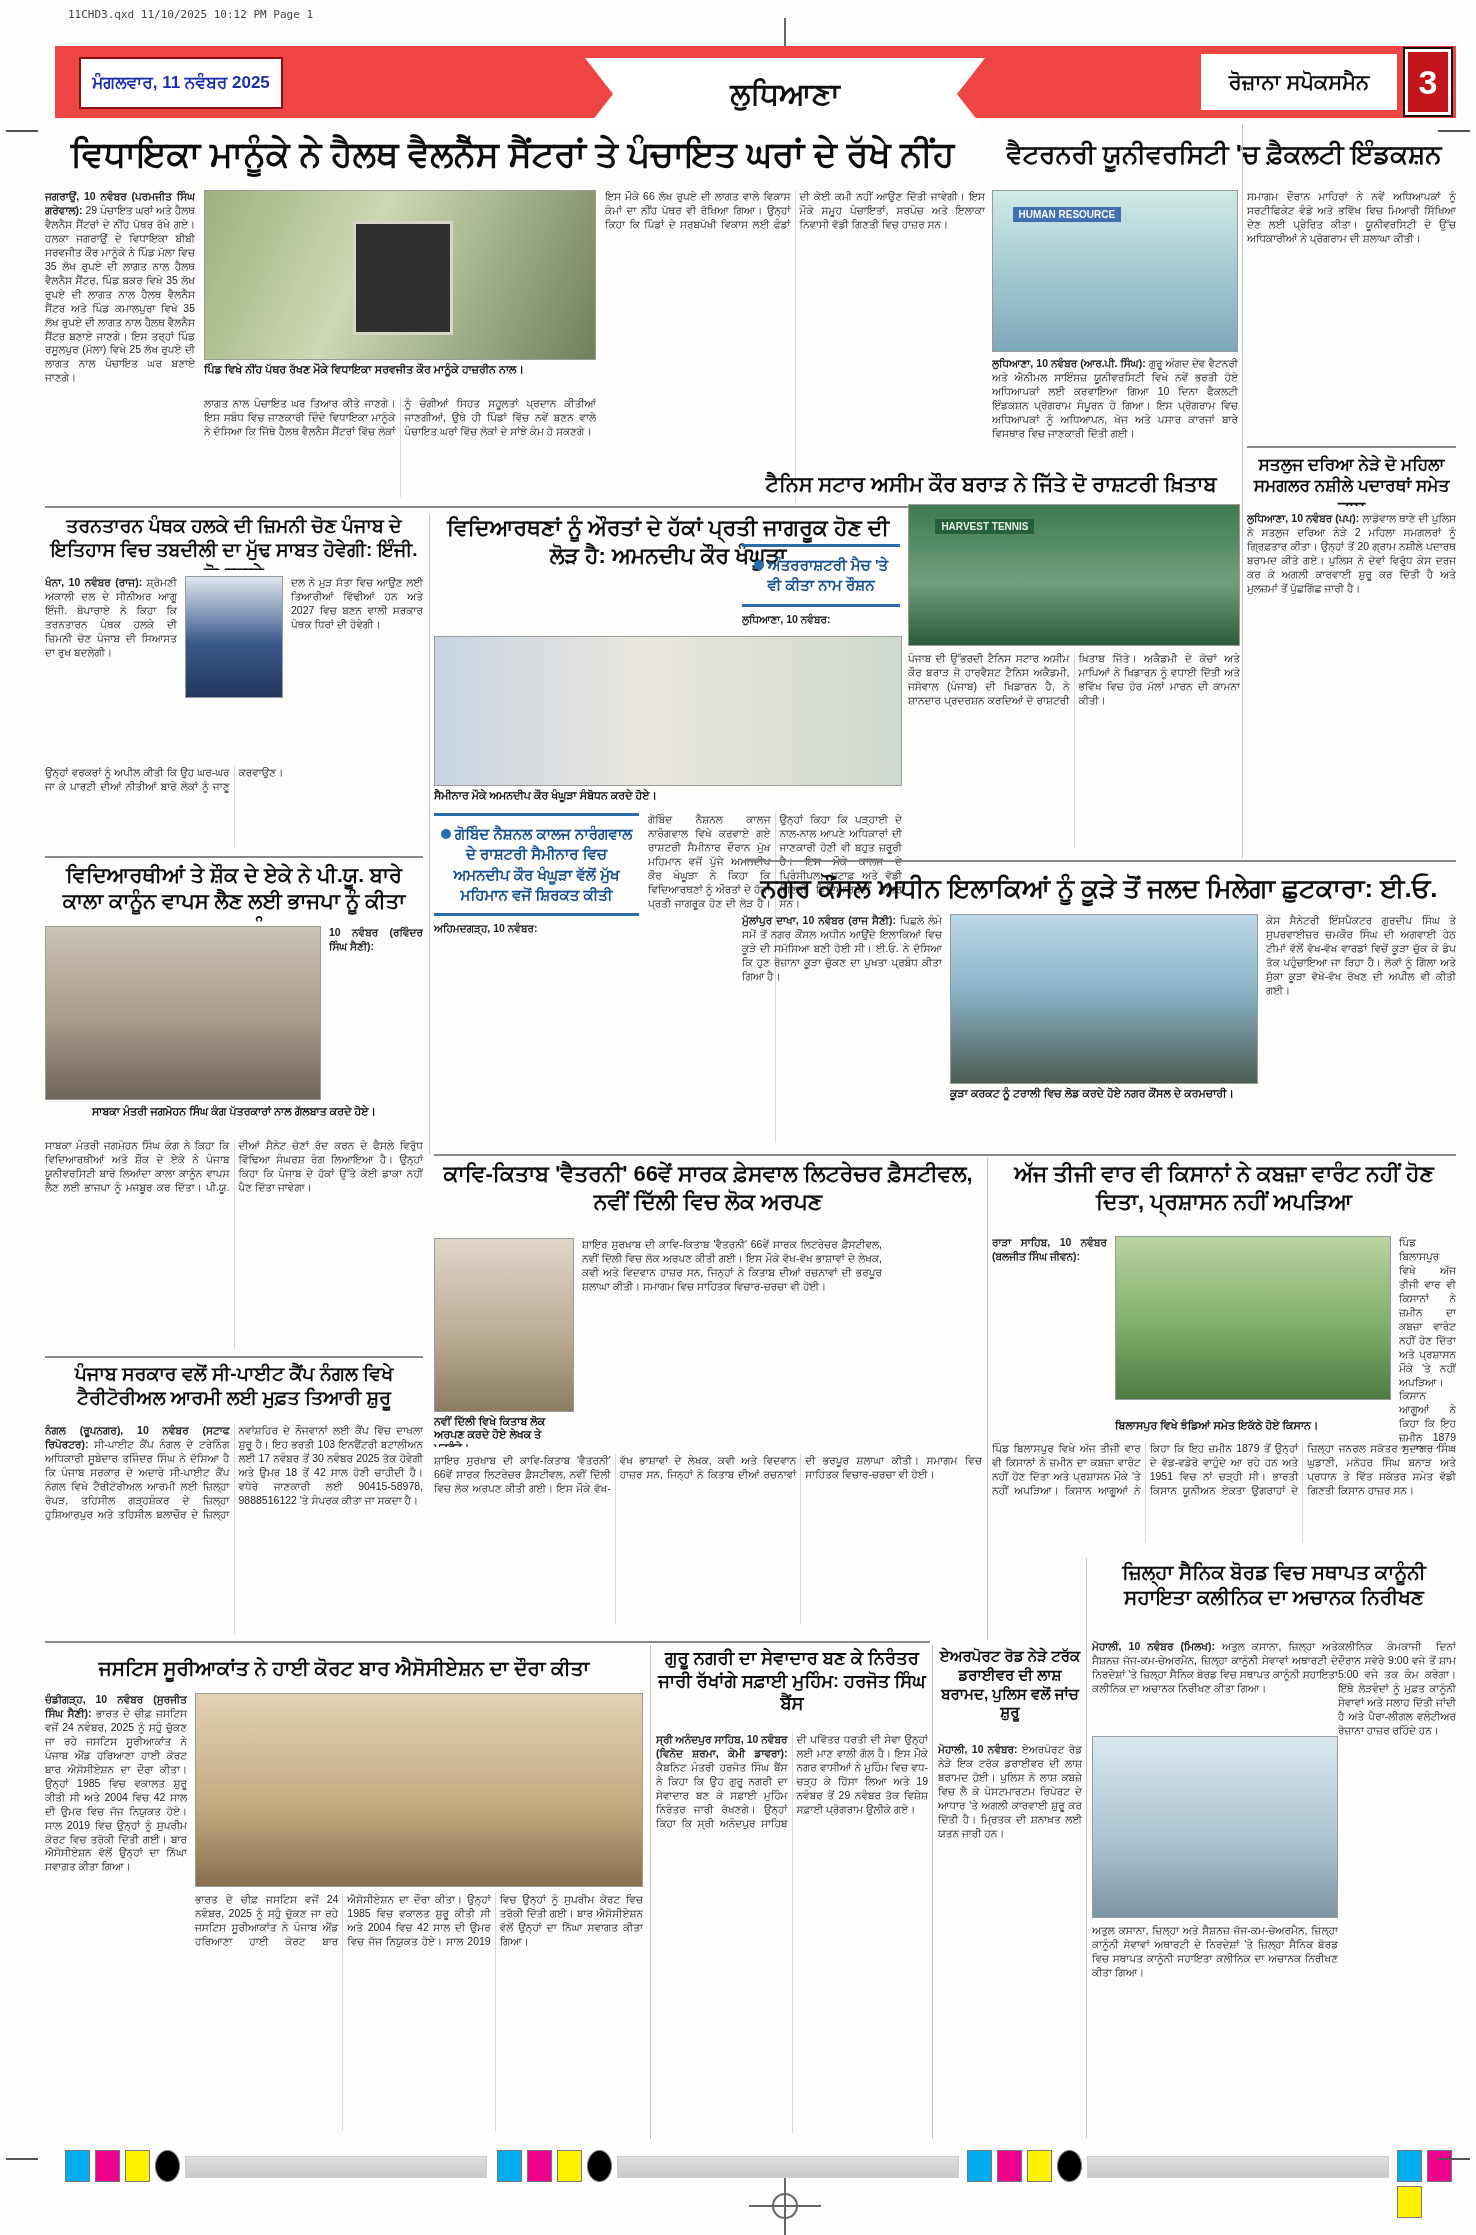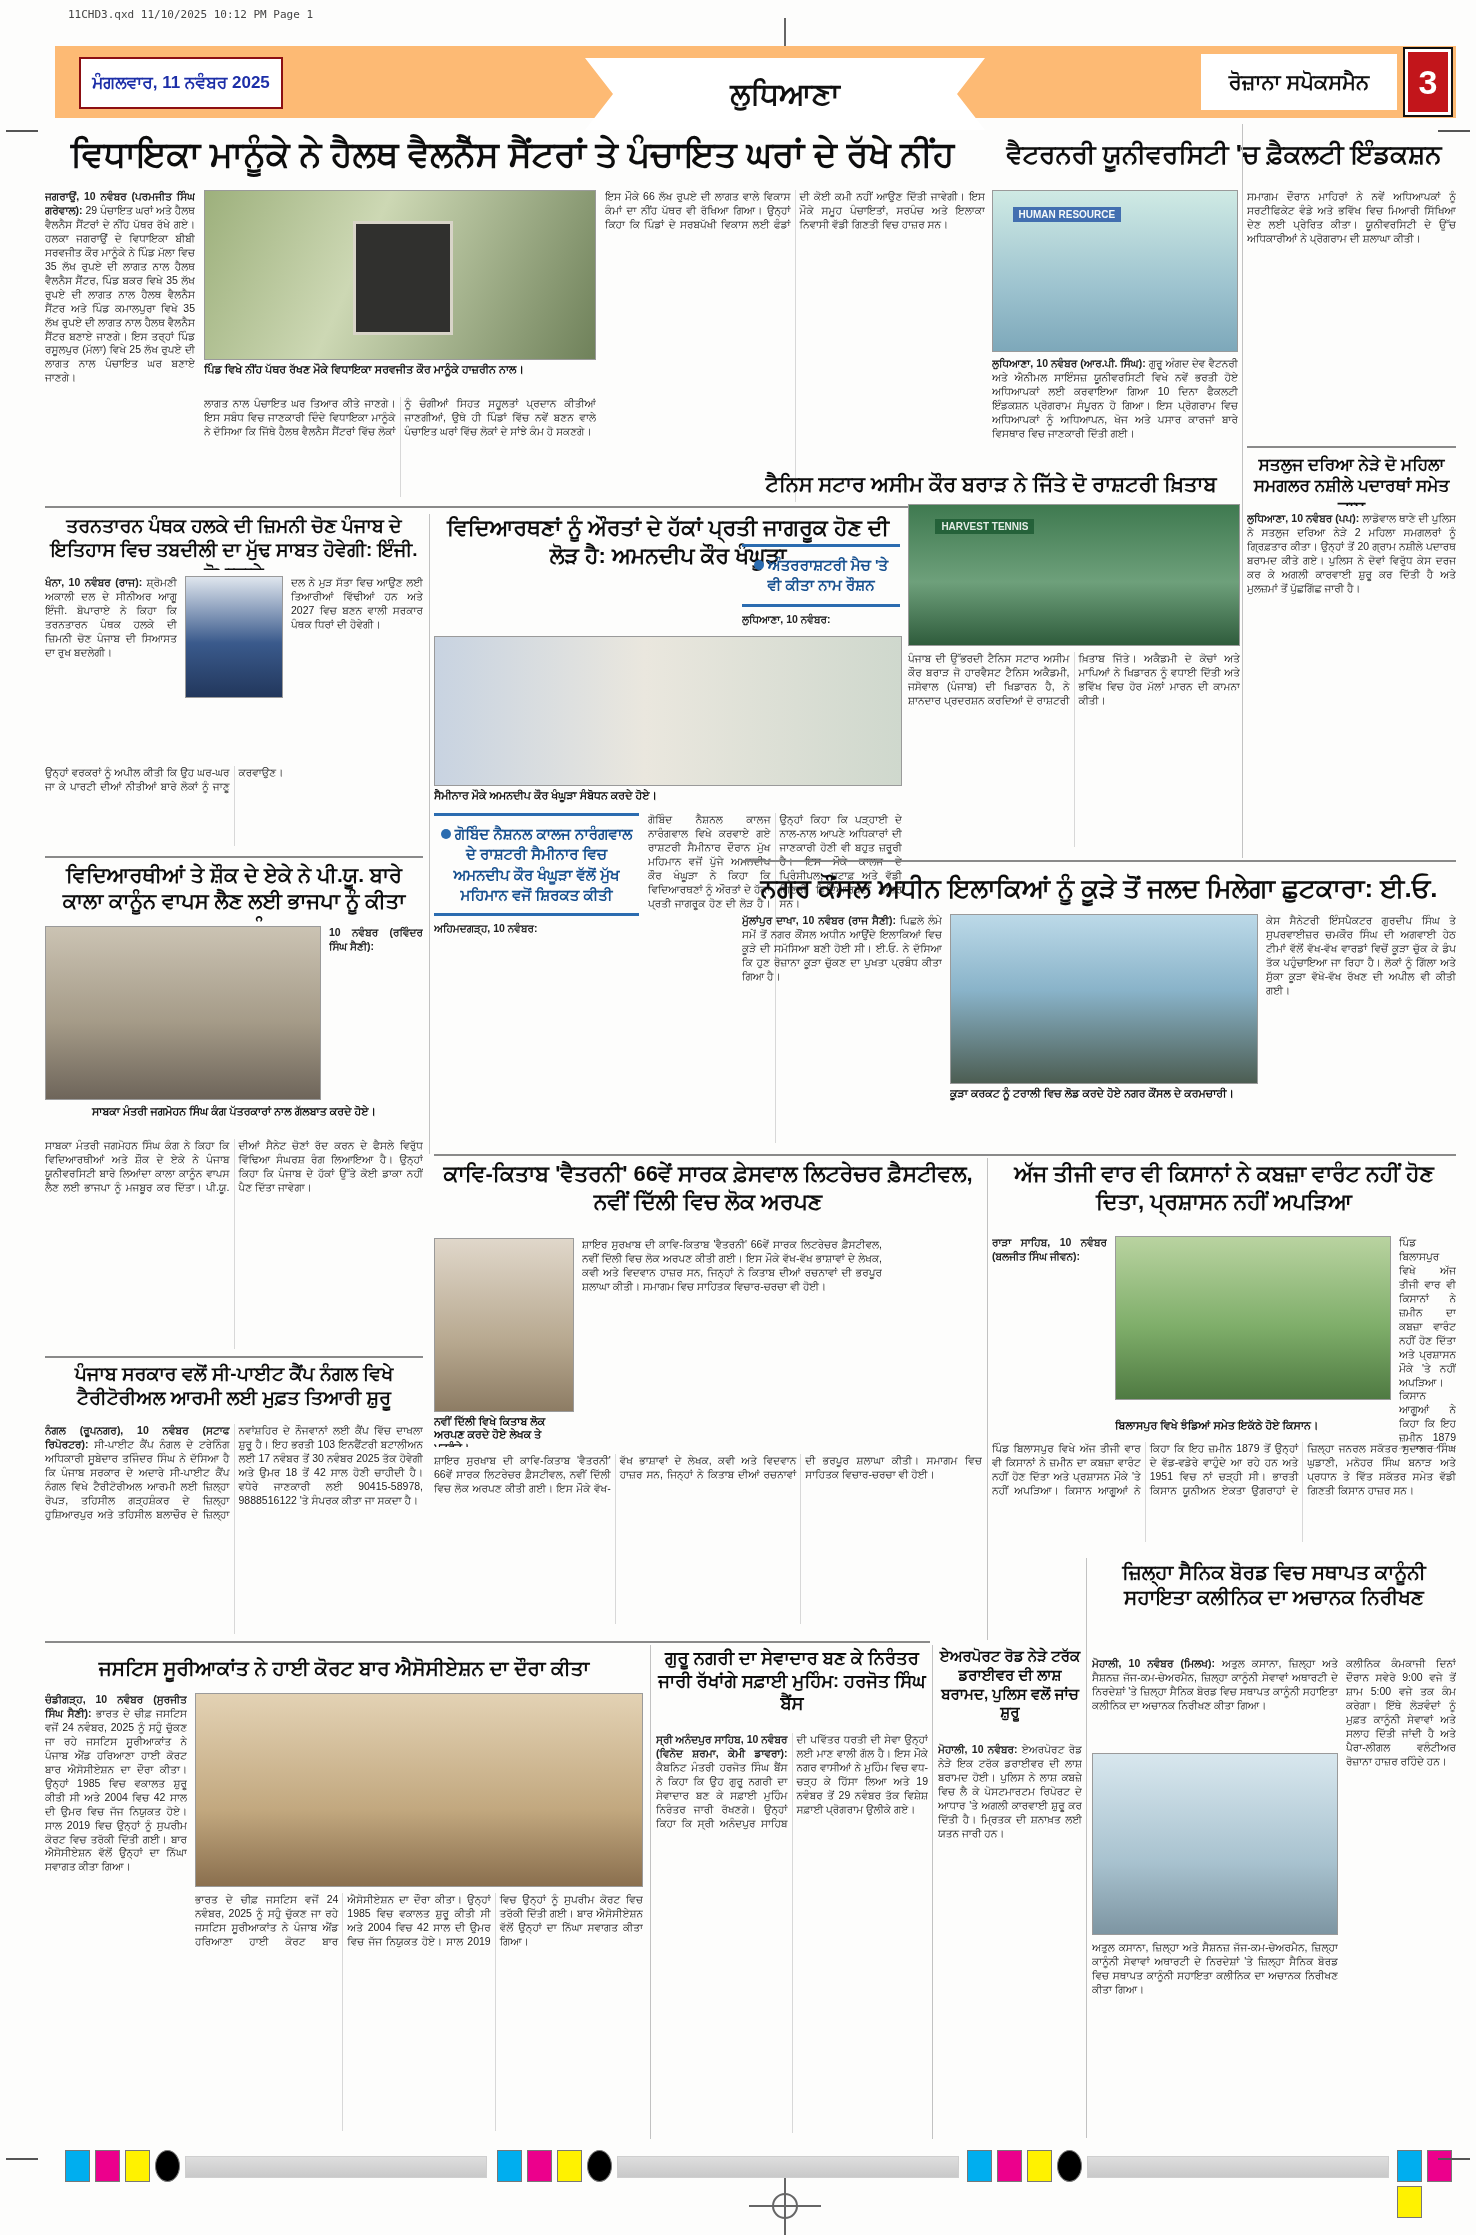--- a/index.html
+++ b/index.html
@@ -1,21 +1,21 @@
 <!DOCTYPE html>
 <html><head>
 <meta charset="utf-8">
 <style>
   html,body{margin:0;padding:0;background:#e9e9e9;}
   #page{position:relative;width:1476px;height:2235px;background:#fdfdfc;margin:0 auto;
         font-family:"Liberation Sans", sans-serif;color:#1a1a1a;overflow:hidden;}
   .abs{position:absolute;}
   .slug{font-family:"DejaVu Sans Mono", monospace;font-size:11px;color:#444;}
   
-  .band{background:#fdba74;}
+  .band{background:#ef4444;}
   .datebox{background:#fff;border:2px solid #8c0f13;display:flex;align-items:center;justify-content:center;
            color:#1d2fa8;font-weight:bold;font-size:17px;overflow:hidden;}
   .ribbon{background:#fff;clip-path:polygon(0 0,100% 0,93% 50%,100% 100%,0 100%,7% 50%);
           display:flex;align-items:center;justify-content:center;font-size:30px;font-weight:bold;color:#111;overflow:hidden;}
   .paperbox{background:#fff;display:flex;align-items:center;justify-content:center;
             font-size:21px;font-weight:bold;color:#111;overflow:hidden;}
   .pagebox{background:#c2151b;border:3px solid #fff;outline:2px solid #111;color:#fff;
            display:flex;align-items:center;justify-content:center;font-size:34px;font-weight:bold;}
   
   .hl{font-weight:bold;color:#0d0d0d;text-align:center;overflow:hidden;}
@@ -263,21 +263,21 @@
   <div class="abs art" style="left:938px;top:1647px;width:144px;height:490px;">
     <div class="hd" style="font-size:15px;height:92px;">ਏਅਰਪੋਰਟ ਰੋਡ ਨੇੜੇ ਟਰੱਕ ਡਰਾਈਵਰ ਦੀ ਲਾਸ਼ ਬਰਾਮਦ, ਪੁਲਿਸ ਵਲੋਂ ਜਾਂਚ ਸ਼ੁਰੂ</div>
     <div class="bd" style="height:390px;margin-top:4px;">
       <span class="dl">ਮੋਹਾਲੀ, 10 ਨਵੰਬਰ:</span>
       <span>ਏਅਰਪੋਰਟ ਰੋਡ ਨੇੜੇ ਇਕ ਟਰੱਕ ਡਰਾਈਵਰ ਦੀ ਲਾਸ਼ ਬਰਾਮਦ ਹੋਈ। ਪੁਲਿਸ ਨੇ ਲਾਸ਼ ਕਬਜ਼ੇ ਵਿਚ ਲੈ ਕੇ ਪੋਸਟਮਾਰਟਮ ਰਿਪੋਰਟ ਦੇ ਆਧਾਰ 'ਤੇ ਅਗਲੀ ਕਾਰਵਾਈ ਸ਼ੁਰੂ ਕਰ ਦਿੱਤੀ ਹੈ। ਮ੍ਰਿਤਕ ਦੀ ਸ਼ਨਾਖ਼ਤ ਲਈ ਯਤਨ ਜਾਰੀ ਹਨ।</span>
     </div>
   </div>
 
   <div class="abs art" style="left:1092px;top:1560px;width:364px;height:578px;">
     <div class="hd" style="font-size:20px;height:80px;">ਜ਼ਿਲ੍ਹਾ ਸੈਨਿਕ ਬੋਰਡ ਵਿਚ ਸਥਾਪਤ ਕਾਨੂੰਨੀ ਸਹਾਇਤਾ ਕਲੀਨਿਕ ਦਾ ਅਚਾਨਕ ਨਿਰੀਖਣ</div>
-    <div style="display:grid;grid-template-columns:246px 1fr;gap:8px;height:488px;margin-top:17px;">
+    <div style="display:grid;grid-template-columns:246px 1fr;height:488px;margin-top:0;">
       <div>
         <div class="bd" style="height:92px;">
           <span class="dl">ਮੋਹਾਲੀ, 10 ਨਵੰਬਰ (ਮਿਲਖ):</span>
           <span>ਅਤੁਲ ਕਸਾਨਾ, ਜ਼ਿਲ੍ਹਾ ਅਤੇ ਸੈਸ਼ਨਜ਼ ਜੱਜ-ਕਮ-ਚੇਅਰਮੈਨ, ਜ਼ਿਲ੍ਹਾ ਕਾਨੂੰਨੀ ਸੇਵਾਵਾਂ ਅਥਾਰਟੀ ਦੇ ਨਿਰਦੇਸ਼ਾਂ 'ਤੇ ਜ਼ਿਲ੍ਹਾ ਸੈਨਿਕ ਬੋਰਡ ਵਿਚ ਸਥਾਪਤ ਕਾਨੂੰਨੀ ਸਹਾਇਤਾ ਕਲੀਨਿਕ ਦਾ ਅਚਾਨਕ ਨਿਰੀਖਣ ਕੀਤਾ ਗਿਆ।</span>
         </div>
         <div class="ph p-clin" style="height:180px;margin-top:4px;"></div>
         <div class="bd" style="height:190px;margin-top:6px;">ਅਤੁਲ ਕਸਾਨਾ, ਜ਼ਿਲ੍ਹਾ ਅਤੇ ਸੈਸ਼ਨਜ਼ ਜੱਜ-ਕਮ-ਚੇਅਰਮੈਨ, ਜ਼ਿਲ੍ਹਾ ਕਾਨੂੰਨੀ ਸੇਵਾਵਾਂ ਅਥਾਰਟੀ ਦੇ ਨਿਰਦੇਸ਼ਾਂ 'ਤੇ ਜ਼ਿਲ੍ਹਾ ਸੈਨਿਕ ਬੋਰਡ ਵਿਚ ਸਥਾਪਤ ਕਾਨੂੰਨੀ ਸਹਾਇਤਾ ਕਲੀਨਿਕ ਦਾ ਅਚਾਨਕ ਨਿਰੀਖਣ ਕੀਤਾ ਗਿਆ।</div>
       </div>
       <div class="bd">ਕਲੀਨਿਕ ਕੰਮਕਾਜੀ ਦਿਨਾਂ ਦੌਰਾਨ ਸਵੇਰੇ 9:00 ਵਜੇ ਤੋਂ ਸ਼ਾਮ 5:00 ਵਜੇ ਤਕ ਕੰਮ ਕਰੇਗਾ। ਇੱਥੇ ਲੋੜਵੰਦਾਂ ਨੂੰ ਮੁਫ਼ਤ ਕਾਨੂੰਨੀ ਸੇਵਾਵਾਂ ਅਤੇ ਸਲਾਹ ਦਿੱਤੀ ਜਾਂਦੀ ਹੈ ਅਤੇ ਪੈਰਾ-ਲੀਗਲ ਵਲੰਟੀਅਰ ਰੋਜ਼ਾਨਾ ਹਾਜ਼ਰ ਰਹਿੰਦੇ ਹਨ।</div>
     </div>

